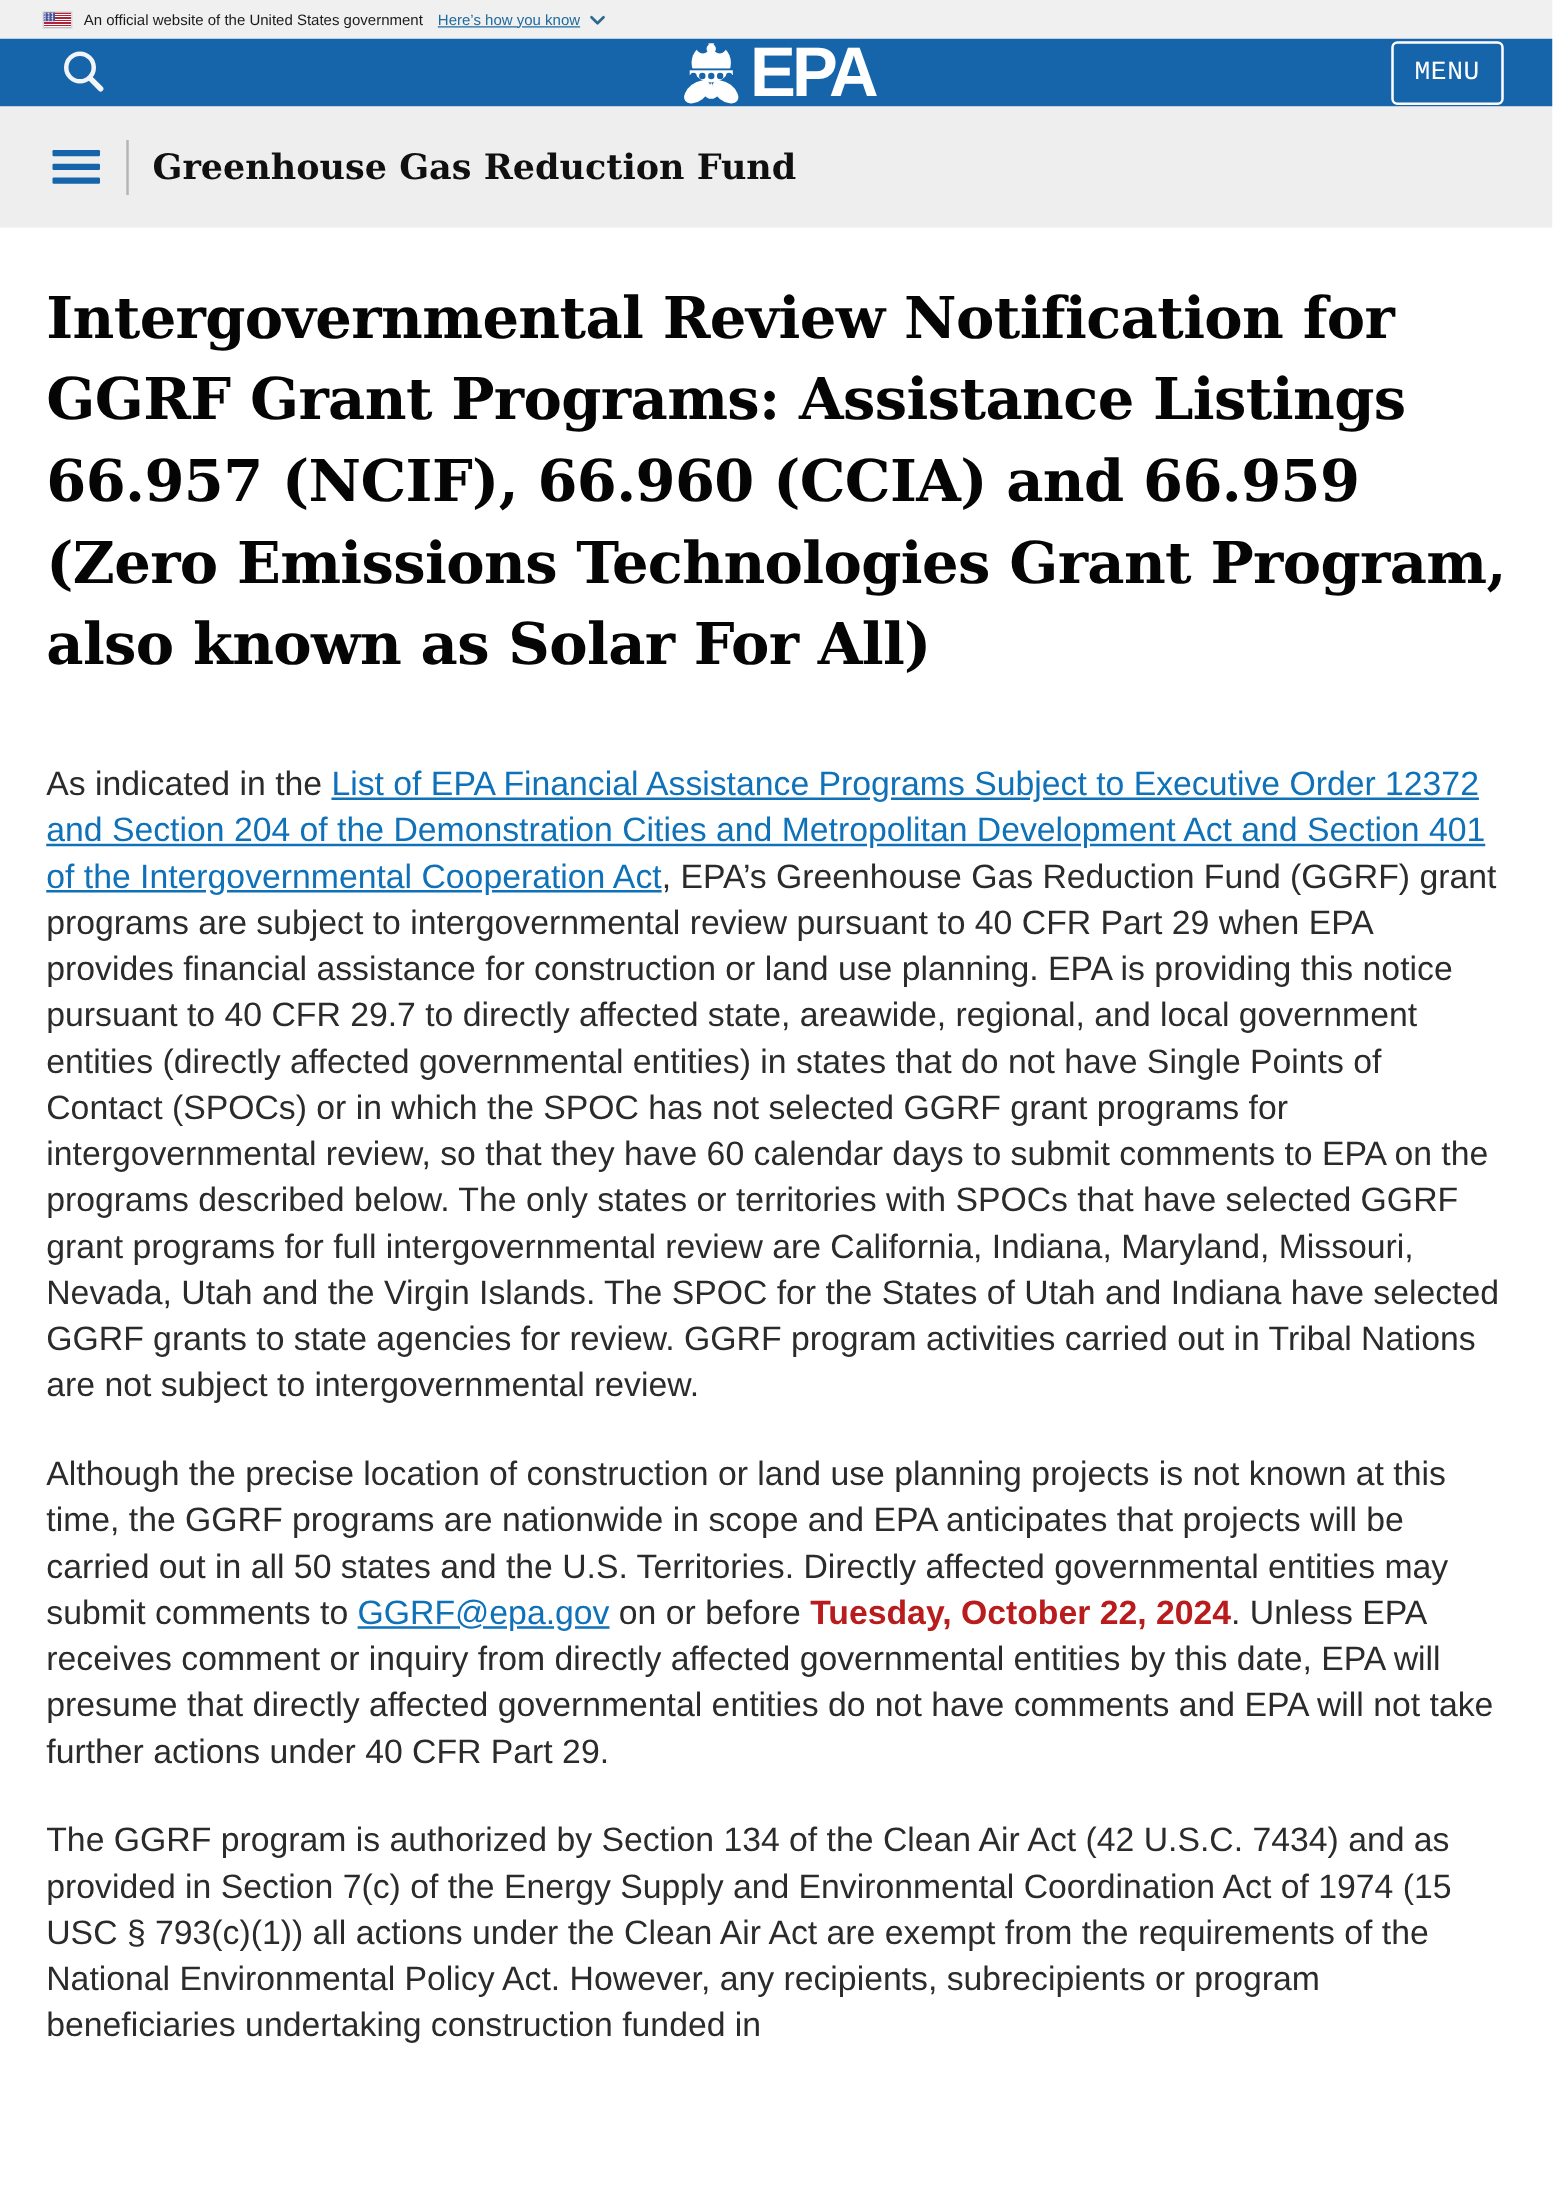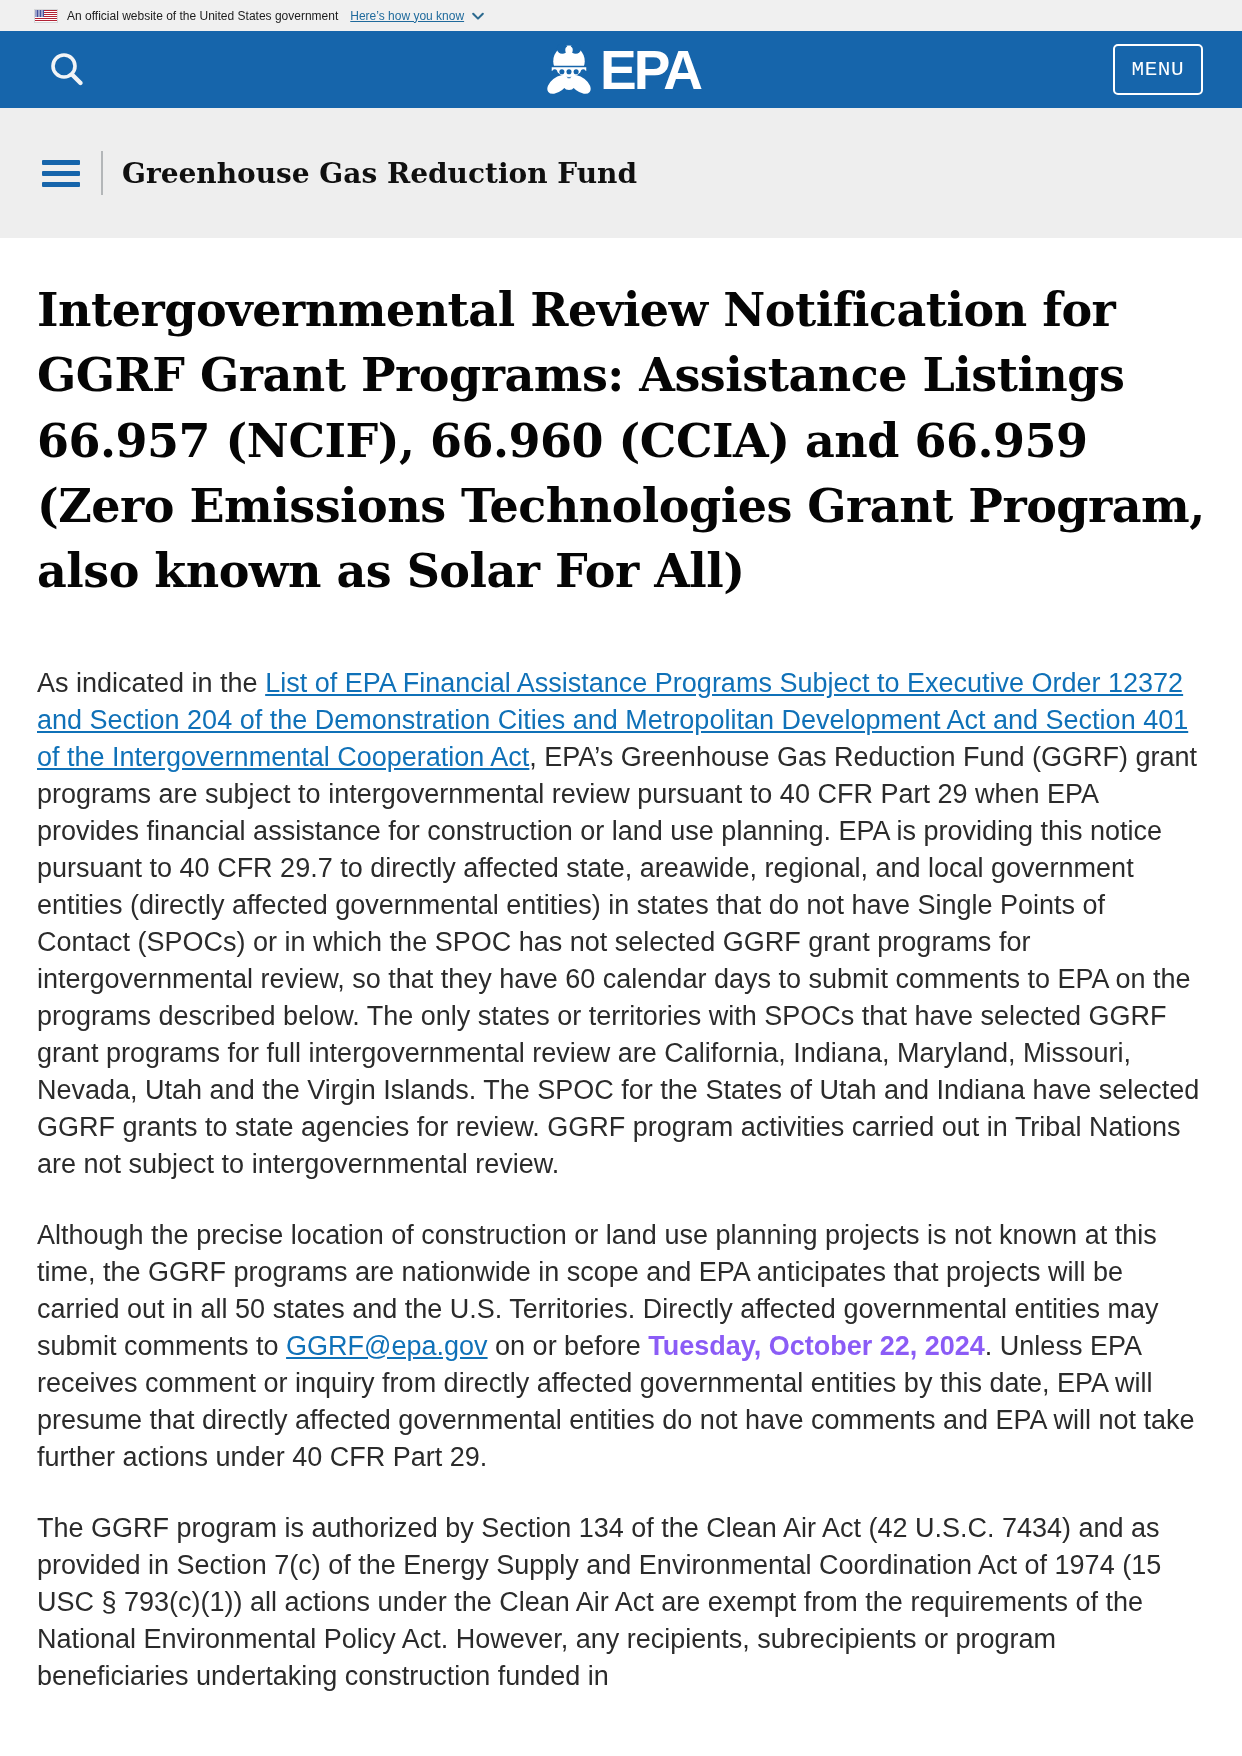--- a/index.html
+++ b/index.html
@@ -46,21 +46,21 @@
     cursor: pointer;
   }
   .chev {
     width: 14px; height: 14px;
     margin-left: 7px;
     display: inline-block;
   }
 
   
   .site-header {
-    height: 77px;
+    height: 54px;
     background: #1665ab;
     display: flex;
     align-items: center;
     padding: 0 39px 0 45px;
     position: relative;
   }
   .search-btn {
     background: none; border: none; cursor: pointer;
     width: 44px; height: 44px;
     display: flex; align-items: center; justify-content: center;
@@ -90,21 +90,21 @@
     font-family: Liberation Mono, monospace;
     font-size: 21px;
     letter-spacing: 0.5px;
     padding: 13px 17px;
     cursor: pointer;
     line-height: 1;
   }
 
   
   .program-bar {
-    height: 130px;
+    height: 97px;
     background: #eeeeee;
     display: flex;
     align-items: center;
     padding-left: 42px;
   }
   .hamburger {
     background: none; border: none; cursor: pointer;
     width: 38px;
     display: flex; flex-direction: column; gap: 6px;
     padding: 0;
@@ -144,21 +144,21 @@
     line-height: 37px;
     color: #2b2b2b;
     margin: 12px 0 34px;
     max-width: 1168px;
   }
   .text-link {
     color: #0f71b8;
     text-decoration: underline;
     cursor: pointer;
   }
-  .para strong { font-weight: 700; color: #8b5cf6; }
+  .para strong { font-weight: 700; color: #b91c1c; }
 </style>
 </head>
 <body>
 
 <div class="gov-banner">
   <span class="flag">
       <span class="canton"></span>
     </span>
   <span>An official website of the United States government</span>
   <a class="banner-link">

